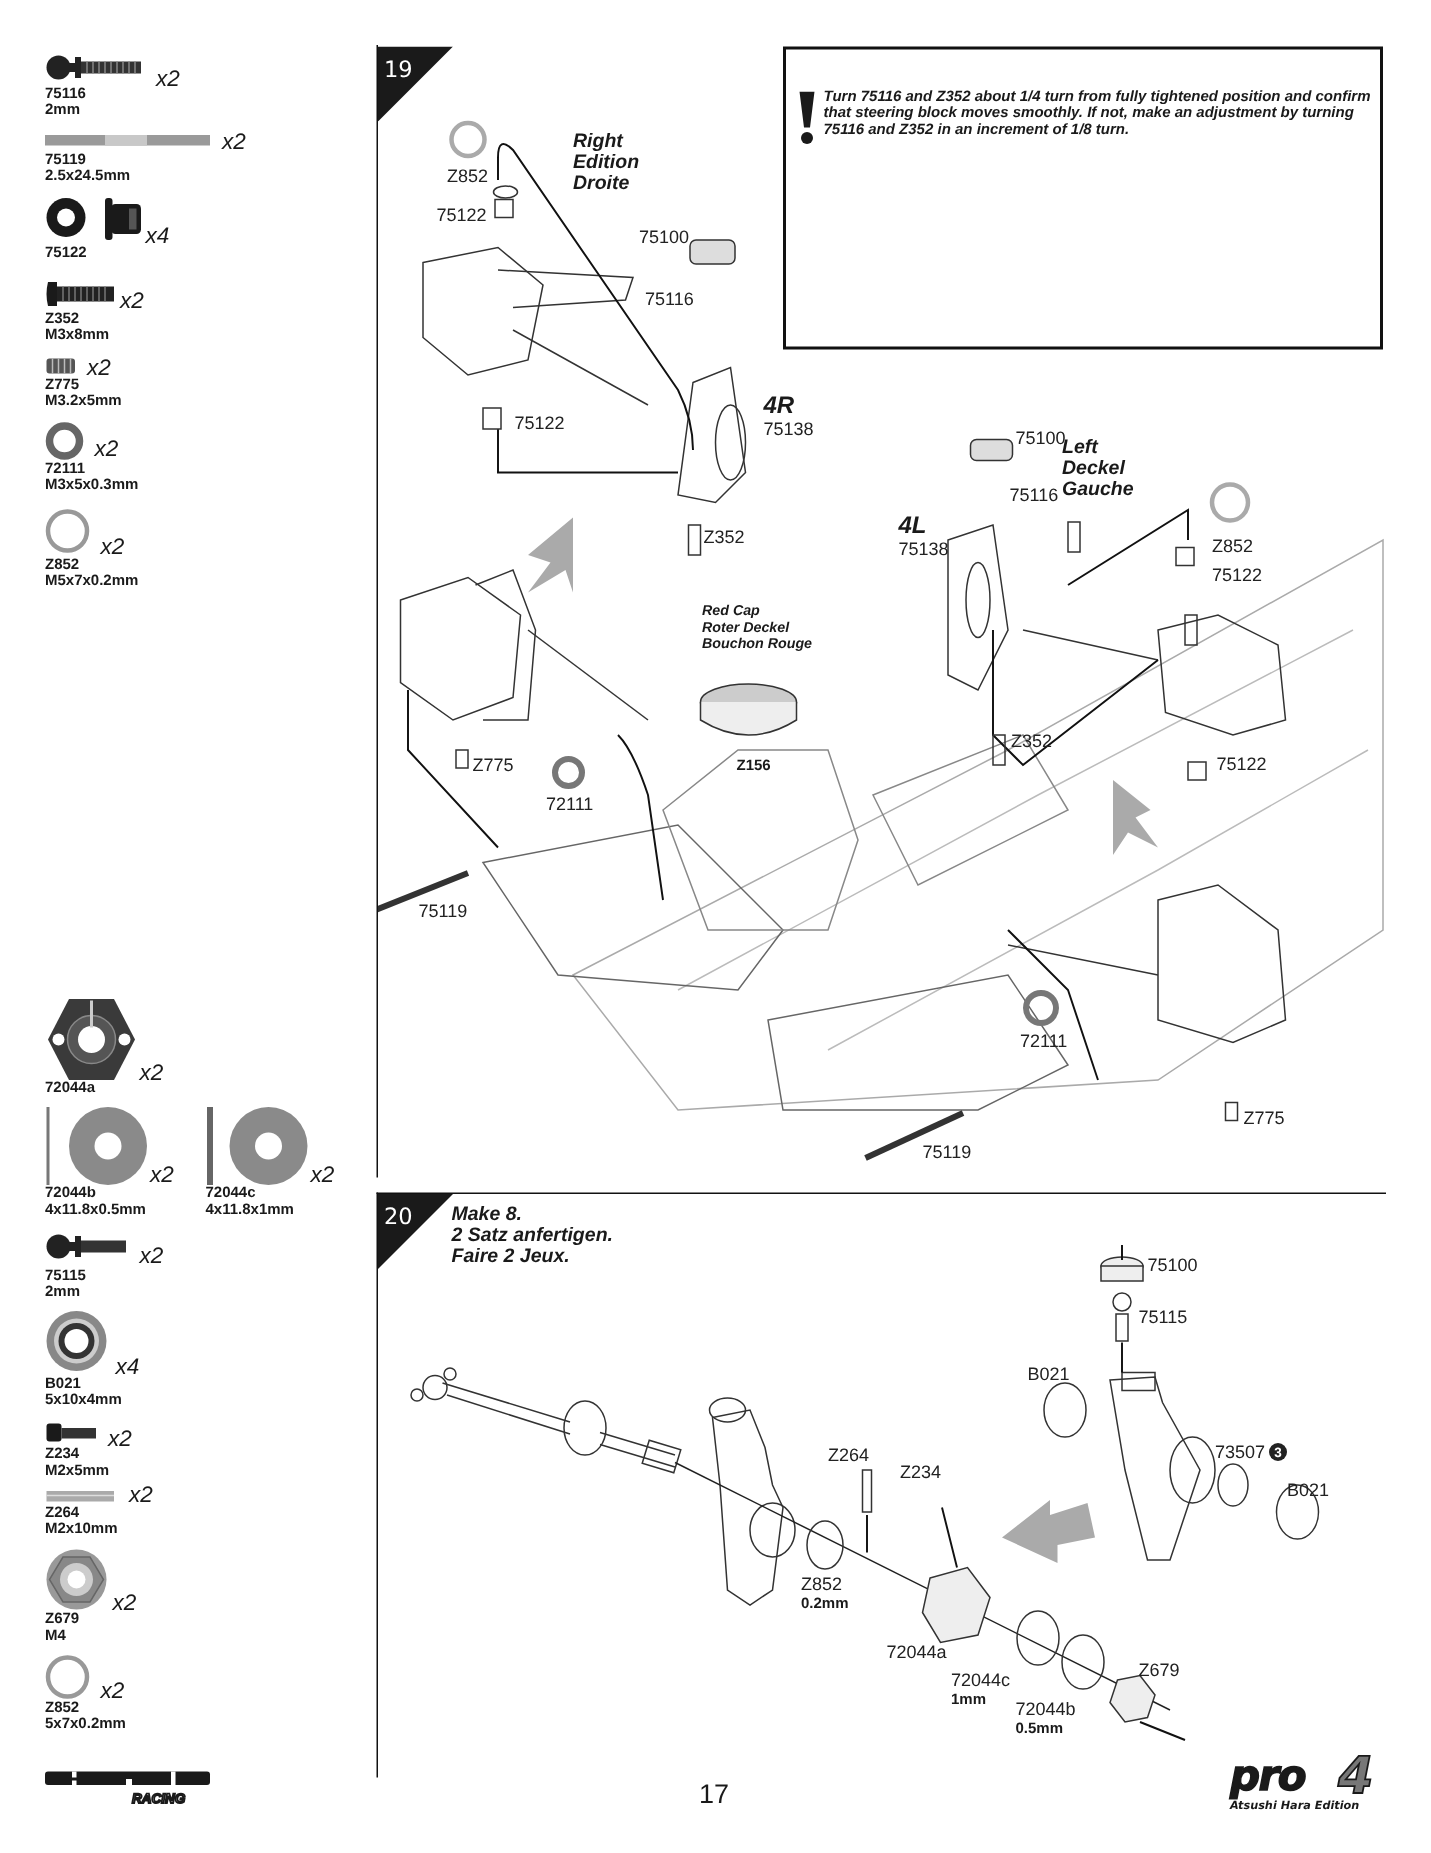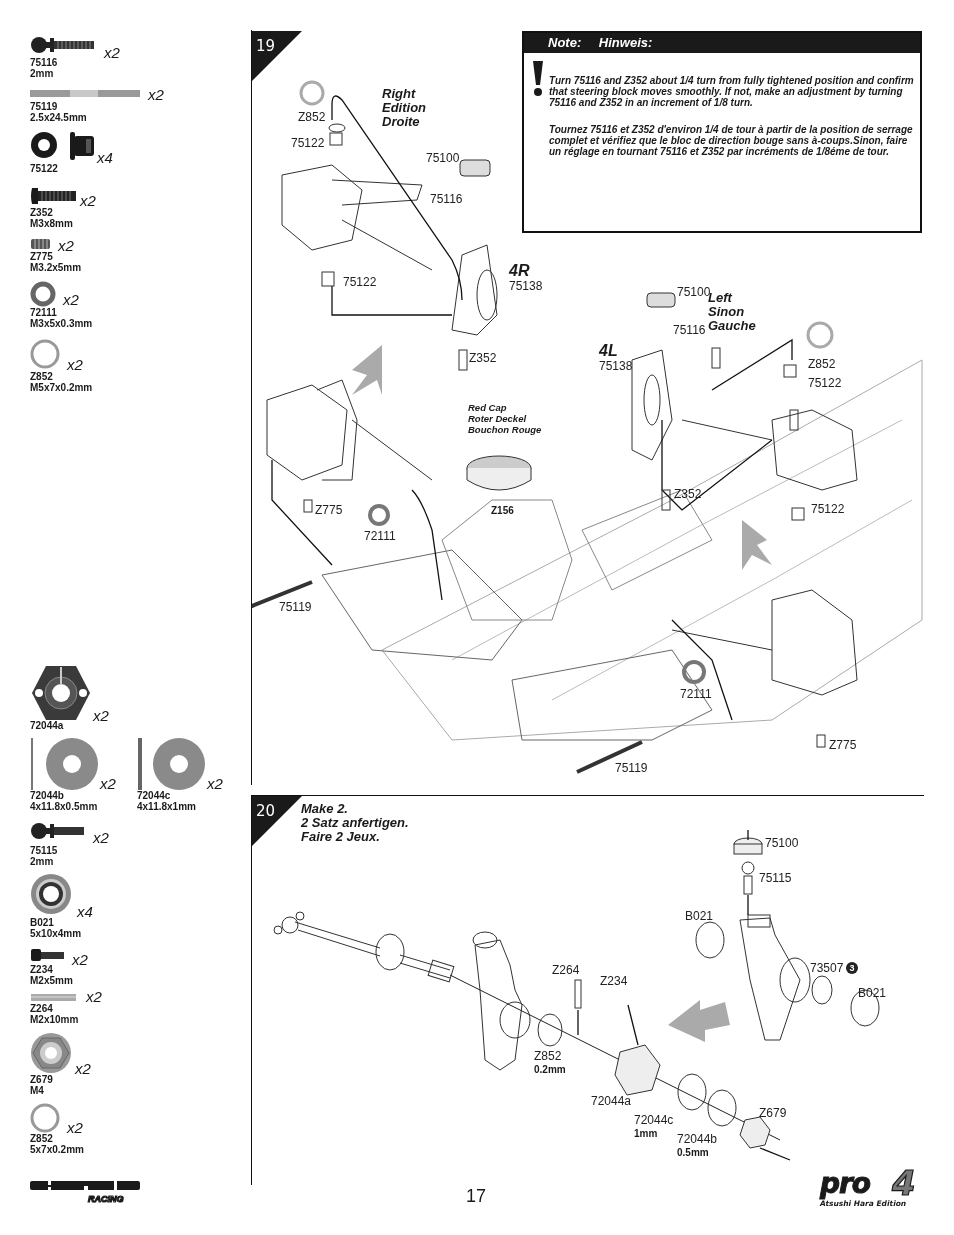--- a/index.html
+++ b/index.html
@@ -15,21 +15,21 @@
   .hline { position:absolute; background:#111; }
   .stepbadge { position:absolute; width:50px; height:50px; }
   .stepbadge svg { position:absolute; left:0; top:0; }
   .stepnum { position:absolute; left:4px; top:6px; color:#fff; font-size:15px; font-family:"DejaVu Sans", sans-serif; }
   .lbl { position:absolute; font-size:12px; color:#222; white-space:nowrap; }
   .ital { position:absolute; font-size:13px; font-weight:bold; font-style:italic; line-height:14px; }
   .note { position:absolute; left:522px; top:31px; width:400px; height:202px; border:2px solid #111; box-sizing:border-box; }
   .note-head { background:#1a1a1a; height:20px; color:#fff; font-weight:bold; font-style:italic; font-size:13px; line-height:20px; padding-left:24px; }
   .note-head span { margin-right:14px; }
   .note-body { position:absolute; left:25px; top:26px; right:6px; font-size:10px; font-weight:bold; font-style:italic; line-height:11px; }
-  .note-body p { margin:16px 0 2px 0; }
+  .note-body p { margin:0 0 2px 0; }
   .excl { position:absolute; left:8px; top:28px; width:12px; height:36px; }
   .pagenum { position:absolute; left:466px; top:1186px; font-size:18px; }
   .bold-sm { position:absolute; font-size:10px; font-weight:bold; }
 </style>
 </head>
 <body>
 
 <div>
 
   <svg class="abs" style="left:30px;top:36px" width="66" height="20">
@@ -317,21 +317,21 @@
     </g>
 </svg>
 
 <div class="ital" style="left:382px;top:87px">
   <div>Right</div>
   <div>Edition</div>
   <div>Droite</div>
 </div>
 <div class="ital" style="left:708px;top:291px">
   <div>Left</div>
-  <div>Sinon</div>
+  <div>Deckel</div>
   <div>Gauche</div>
 </div>
 <div class="abs" style="left:468px;top:402px;font-size:9.5px;font-weight:bold;font-style:italic;line-height:11px">
   <div>Red Cap</div>
   <div>Roter Deckel</div>
   <div>Bouchon Rouge</div>
 </div>
 
 <span class="lbl" style="left:298px;top:110px">Z852</span>
 <span class="lbl" style="left:291px;top:136px">75122</span>
@@ -351,42 +351,37 @@
 <span class="lbl" style="left:811px;top:502px">75122</span>
 <span class="lbl" style="left:315px;top:503px">Z775</span>
 <span class="lbl" style="left:364px;top:529px">72111</span>
 <span class="bold-sm" style="left:491px;top:505px">Z156</span>
 <span class="lbl" style="left:279px;top:600px">75119</span>
 <span class="lbl" style="left:680px;top:687px">72111</span>
 <span class="lbl" style="left:829px;top:738px">Z775</span>
 <span class="lbl" style="left:615px;top:761px">75119</span>
 
 <div class="note">
-  <div class="note-head">
-    <span>Note:</span>
-    <span>Hinweis:</span>
-  </div>
   <svg class="excl" viewBox="0 0 12 36">
     <polygon points="1,0 11,0 8,24 4,24" fill="#1a1a1a"></polygon>
       <circle cx="6" cy="31" r="4" fill="#1a1a1a"></circle>
   </svg>
   <div class="note-body">
     <p>Turn 75116 and Z352 about 1/4 turn from fully tightened position and confirm that steering block moves smoothly. If not, make an adjustment by turning 75116 and Z352 in an increment of 1/8 turn.</p>
-    <p>Tournez 75116 et Z352 d'environ 1/4 de tour à partir de la position de serrage complet et vérifiez que le bloc de direction bouge sans à-coups.Sinon, faire un réglage en tournant 75116 et Z352 par incréments de 1/8éme de tour.</p>
   </div>
 </div>
 
 <div class="stepbadge" style="left:252px;top:796px">
   <svg width="50" height="50">
       <polygon points="0,0 50,0 0,50" fill="#1a1a1a"></polygon>
     </svg>
   <span class="stepnum">20</span>
 </div>
 <div class="ital" style="left:301px;top:802px">
-  <div>Make 2.</div>
+  <div>Make 8.</div>
   <div>2 Satz anfertigen.</div>
   <div>Faire 2 Jeux.</div>
 </div>
 
 <svg class="abs" style="left:260px;top:830px" width="660" height="340">
   <g fill="none" stroke="#333" stroke-width="1">
 
     <circle cx="30" cy="95" r="8"></circle>
       <circle cx="18" cy="100" r="4"></circle>
       <circle cx="40" cy="86" r="4"></circle>

